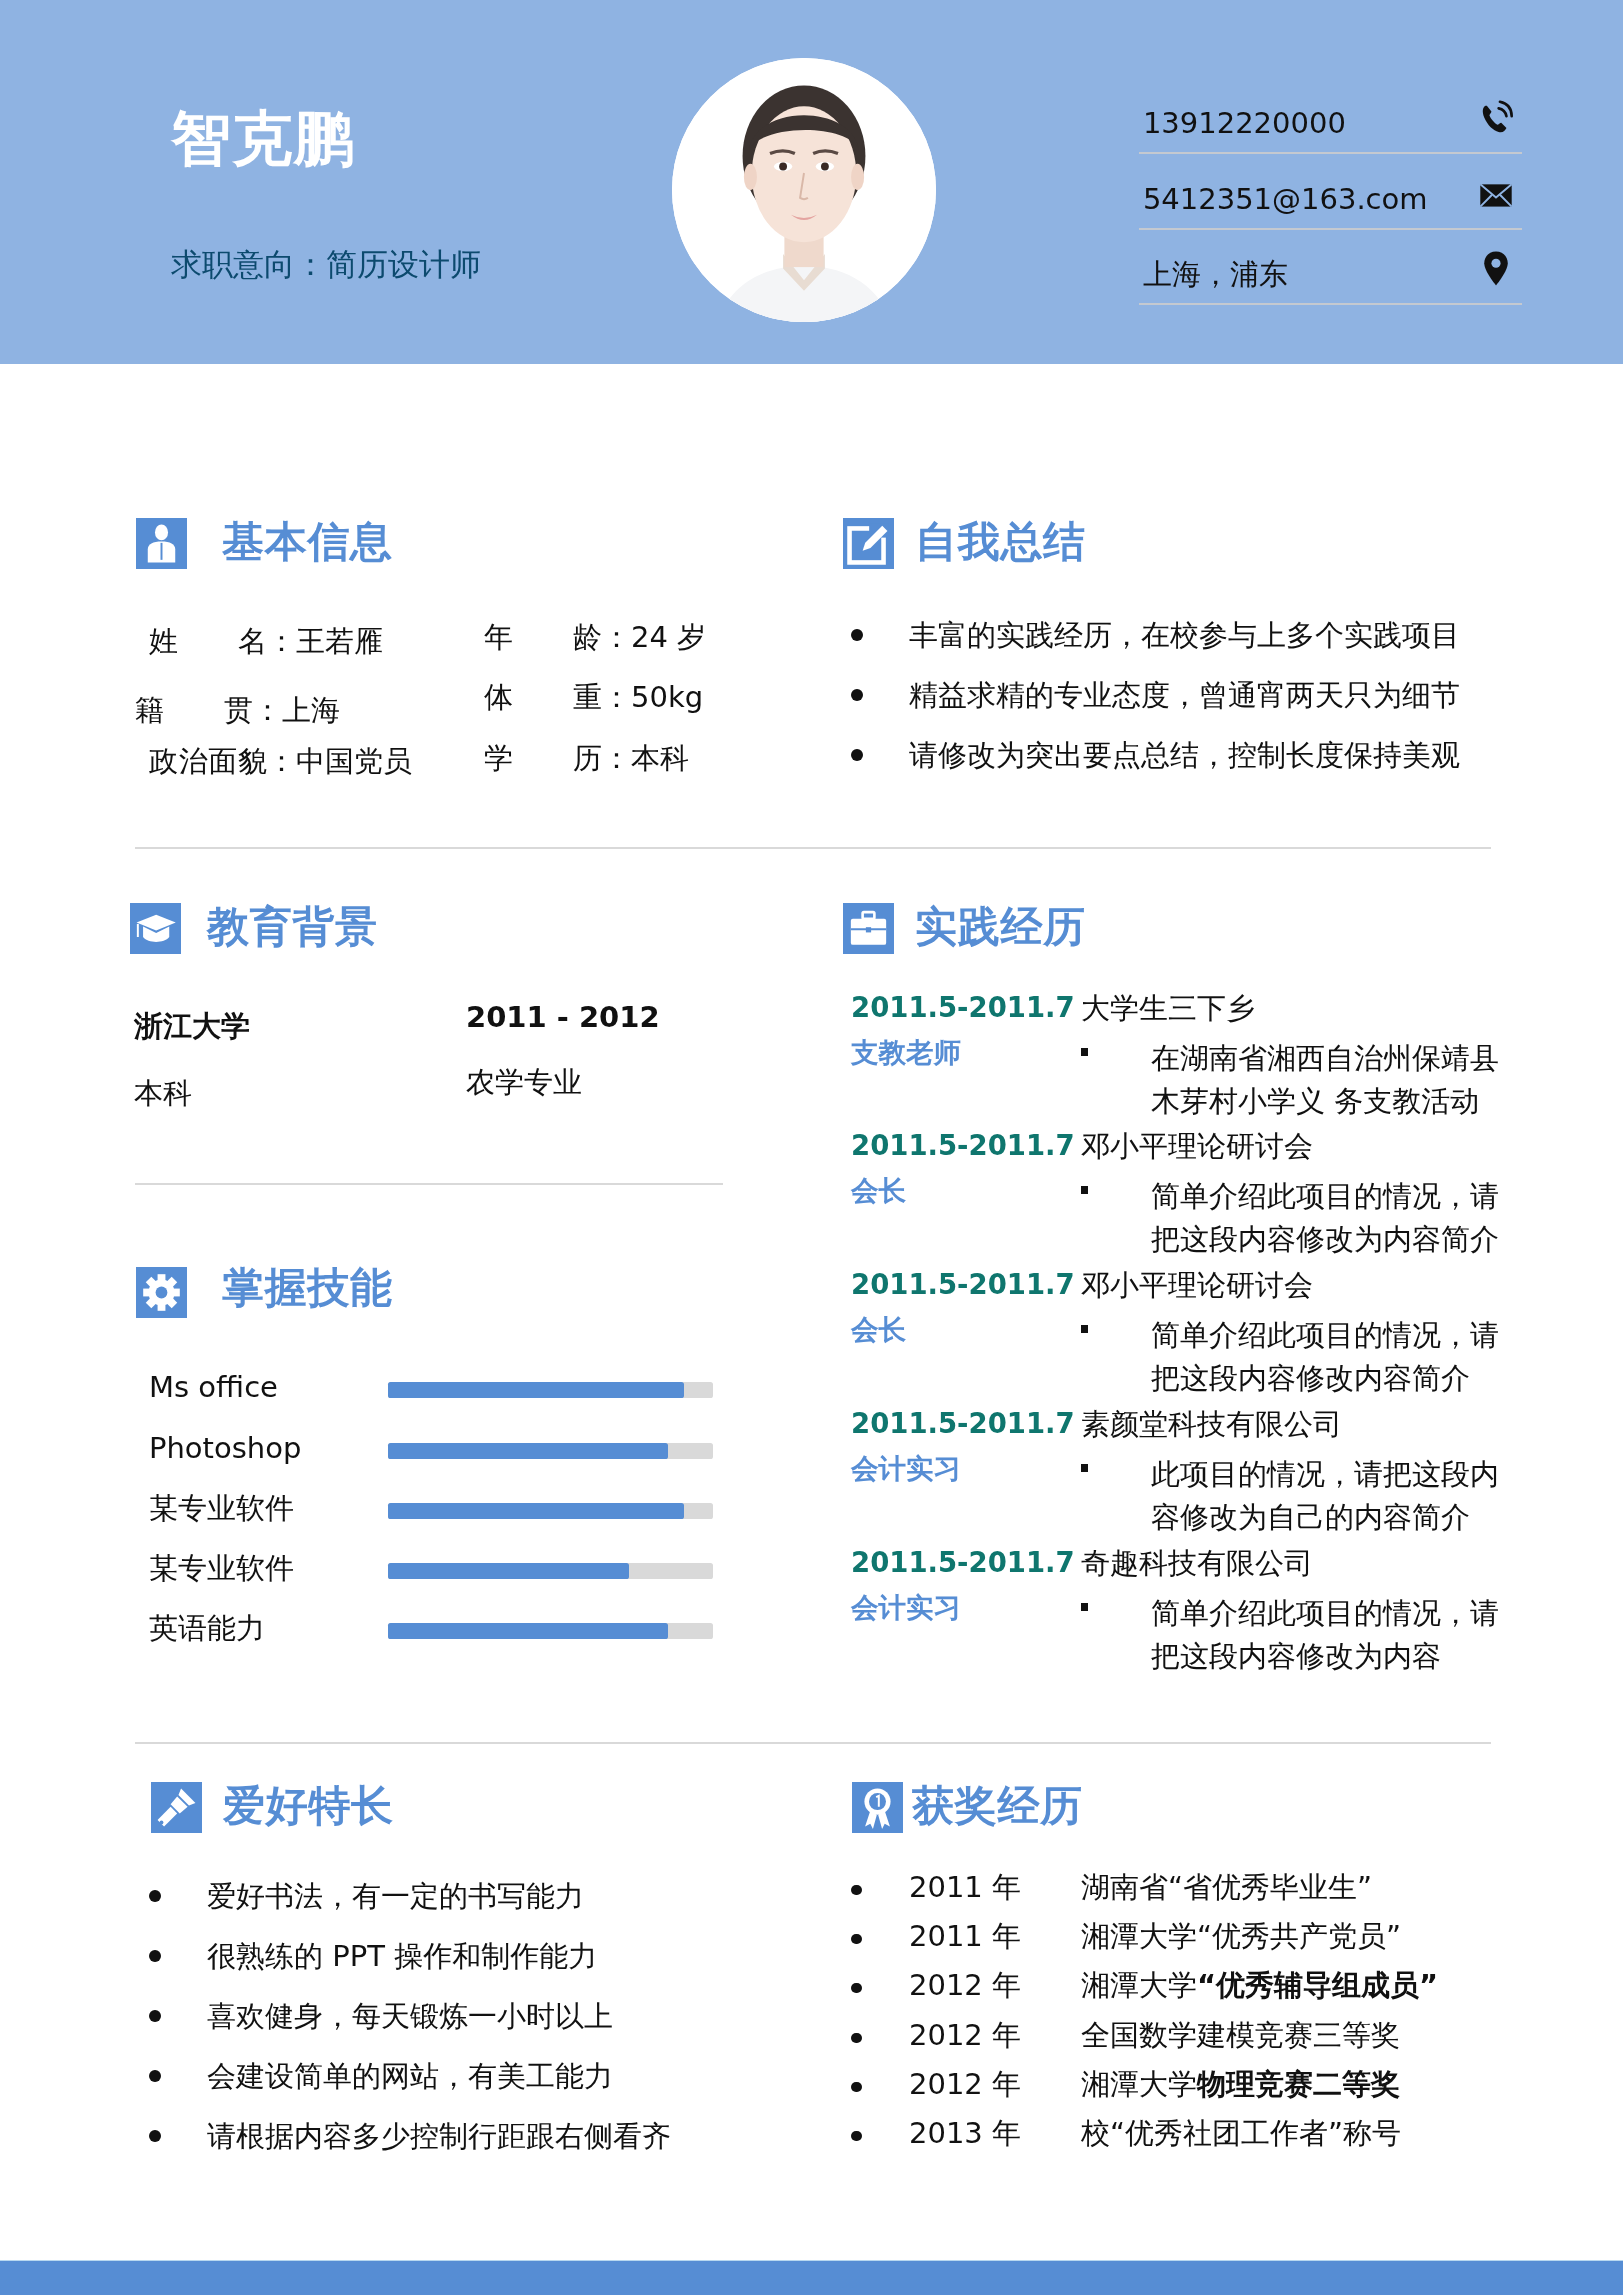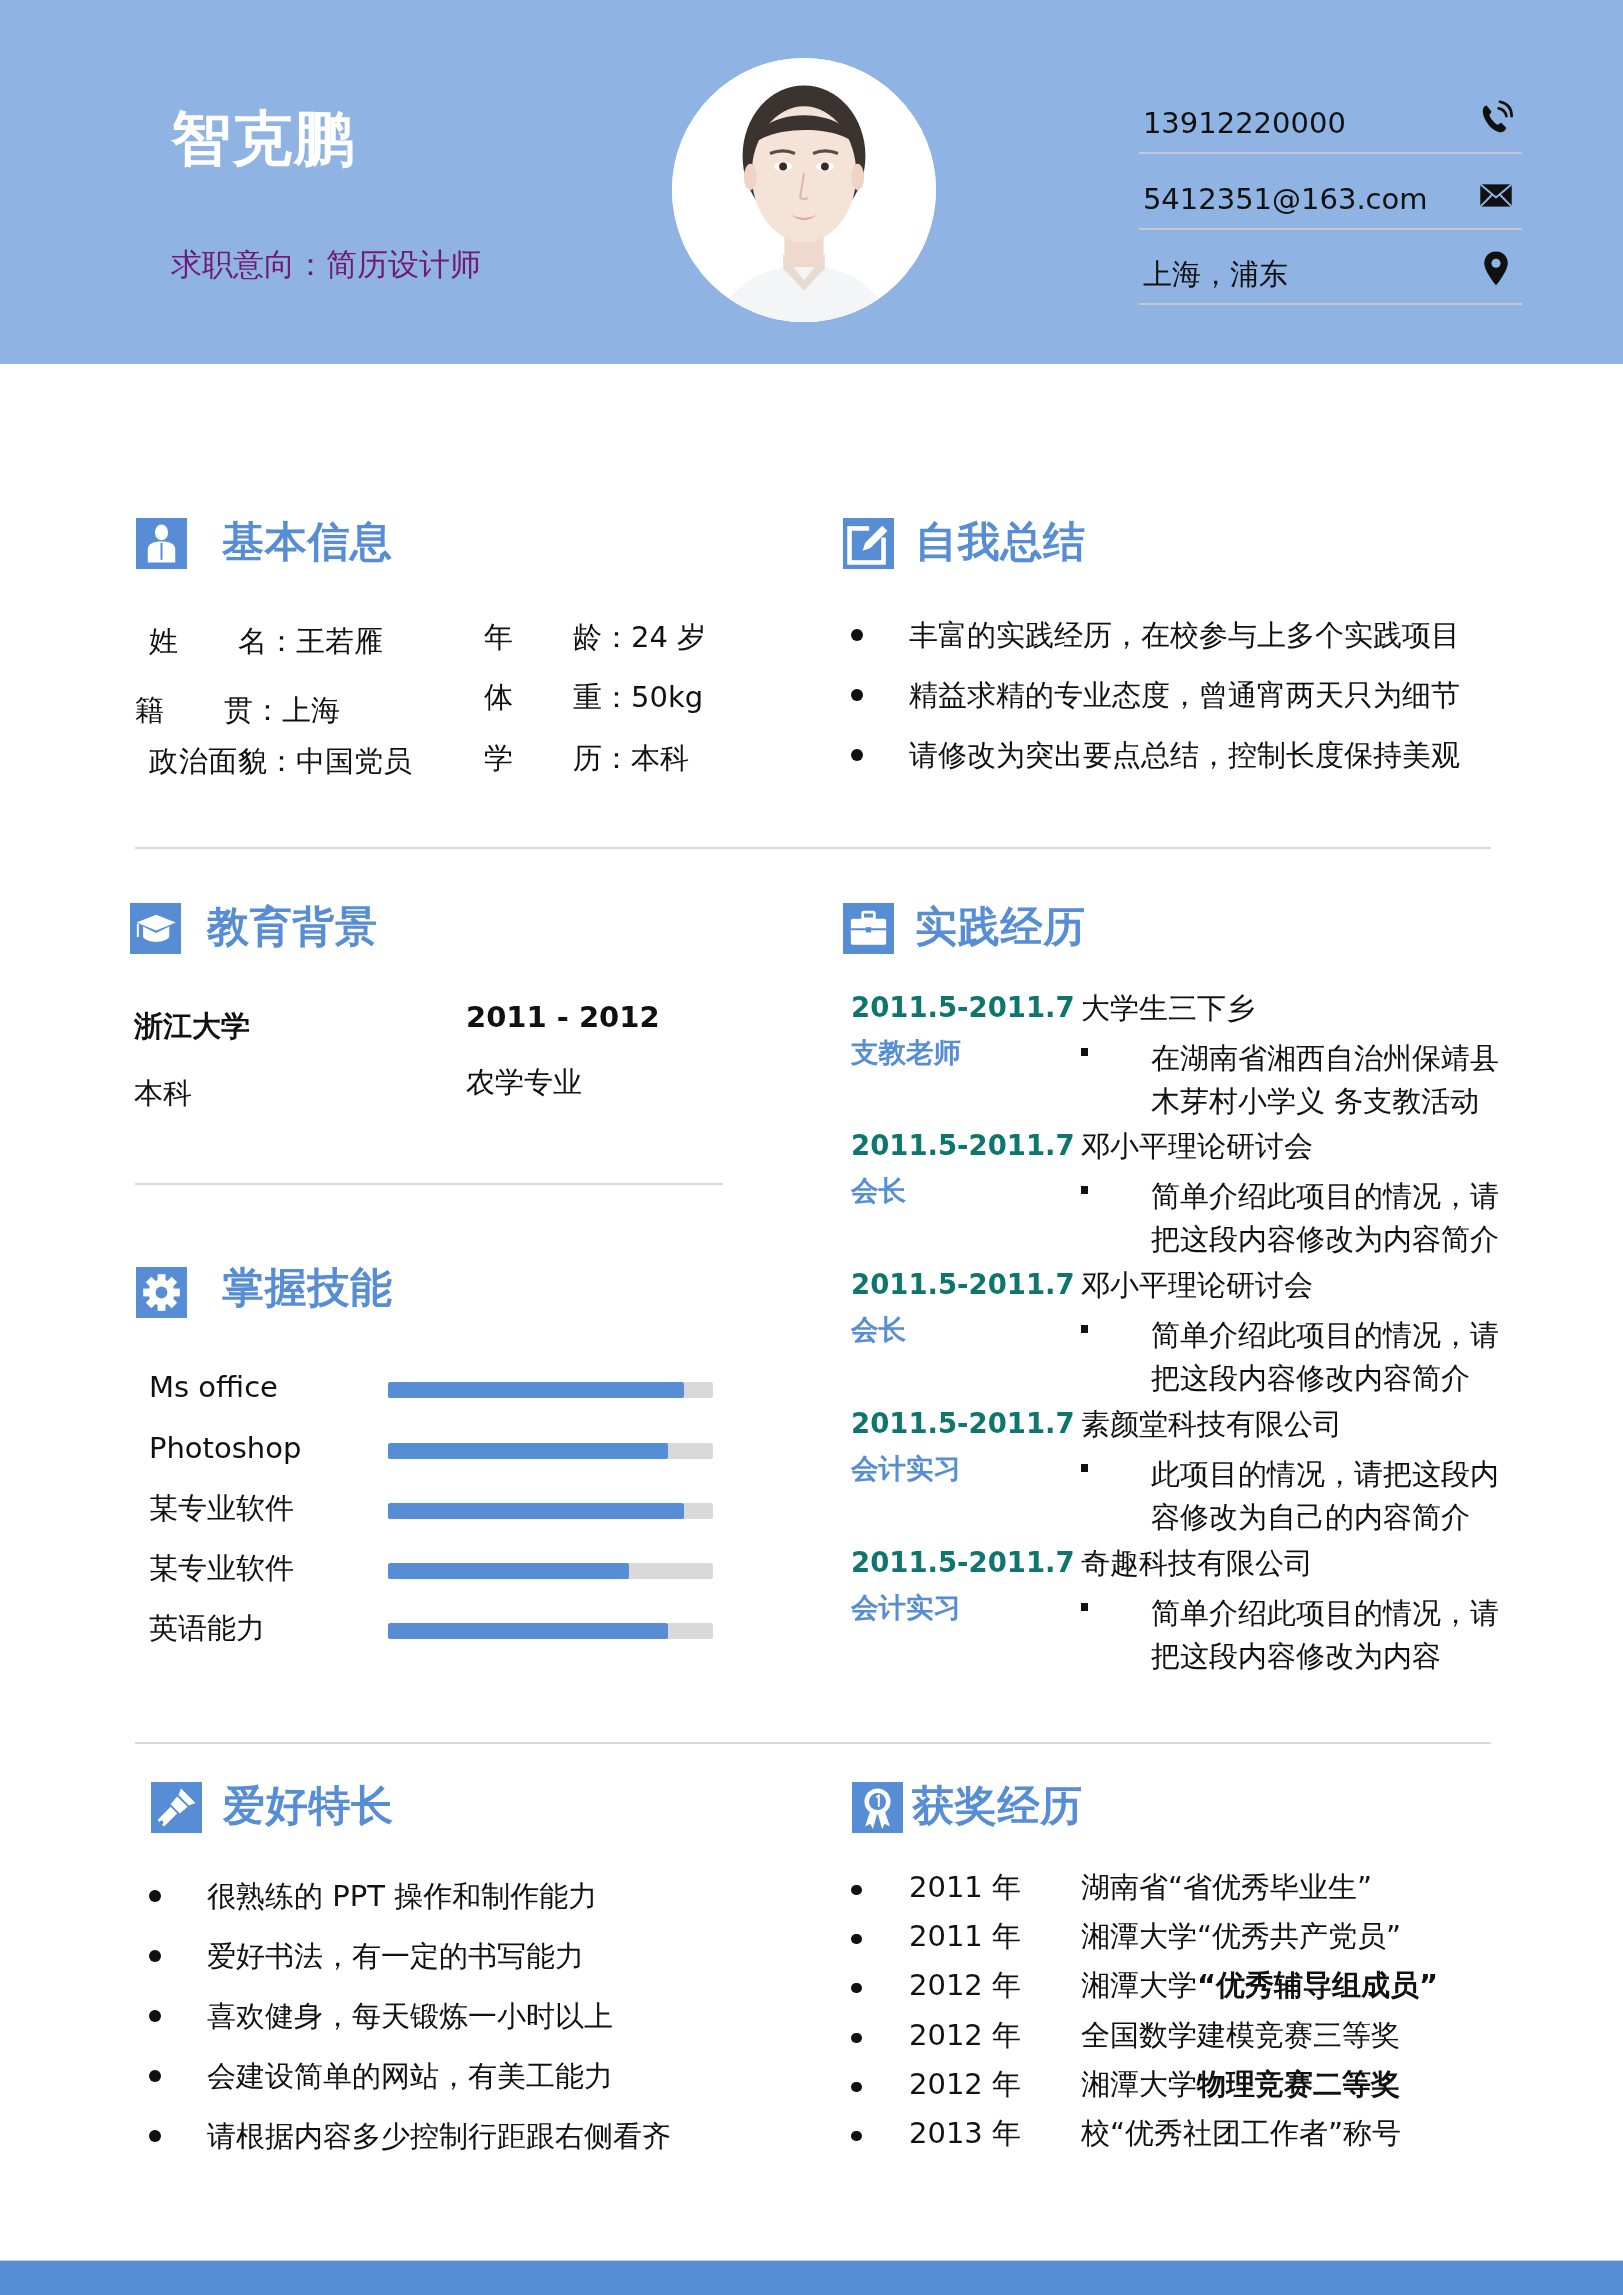--- a/index.html
+++ b/index.html
@@ -2,21 +2,21 @@
 <html style="font-size:10.5px"><head>
 <meta charset="utf-8">
 <style>
   * { box-sizing: border-box; margin: 0; padding: 0; }
   html, body { width: 1623px; height: 2295px; background: #ffffff; overflow: hidden; }
   body { position: relative; font-family: "DejaVu Sans", "Liberation Sans", sans-serif; color: #111; }
 
   
   .header { position: absolute; left: 0; top: 0; width: 1623px; height: 364px; background: #8fb3e2; }
   .name { position: absolute; left: 171px; top: 108px; font-size: 60px; font-weight: bold; color: #ffffff; letter-spacing: 1.3px; line-height: 1; }
-  .intent { position: absolute; left: 171px; top: 249px; font-size: 31px; color: #701a75; line-height: 1; }
+  .intent { position: absolute; left: 171px; top: 249px; font-size: 31px; color: #0c4a6e; line-height: 1; }
   .photo-ring { position: absolute; left: 672px; top: 58px; width: 264px; height: 264px; border-radius: 50%; background: #ffffff; overflow: hidden; }
   .photo-ring svg { width: 100%; height: 100%; display: block; }
 
   .contact-row { position: absolute; left: 1139px; width: 383px; height: 72px; border-bottom: 2px solid #c4c9d0; }
   .contact-row .ctext { position: absolute; left: 3.9px; bottom: 14.4px; font-size: 29px; color: #111; line-height: 1; }
   .contact-row .cicon { position: absolute; right: 9.2px; bottom: 15.7px; width: 34px; height: 37px; }
   .contact-row .cicon svg { width: 100%; height: 100%; display: block; }
 
   
   .sec-head { position: absolute; height: 52px; }
@@ -331,25 +331,25 @@
       <path d="M30 38 L40 48 L20 68 L10 58 Z" fill="#fff"></path>
       <circle cx="16" cy="62" r="3" fill="#568dd4"></circle>
     </svg>
   </div>
   <div class="sec-title" style="left:72px;">爱好特长</div>
 </div>
 
 <div class="bullet-list" style="left:149px; top:1882px; width:589px;">
   <div class="bullet-item">
       <span class="dot"></span>
+      <span class="btext">爱好书法，有一定的书写能力</span>
+    </div>
+  <div class="bullet-item">
+      <span class="dot"></span>
       <span class="btext">很熟练的 PPT 操作和制作能力</span>
-    </div>
-  <div class="bullet-item">
-      <span class="dot"></span>
-      <span class="btext">爱好书法，有一定的书写能力</span>
     </div>
   <div class="bullet-item">
       <span class="dot"></span>
       <span class="btext">喜欢健身，每天锻炼一小时以上</span>
     </div>
   <div class="bullet-item">
       <span class="dot"></span>
       <span class="btext">会建设简单的网站，有美工能力</span>
     </div>
   <div class="bullet-item">

